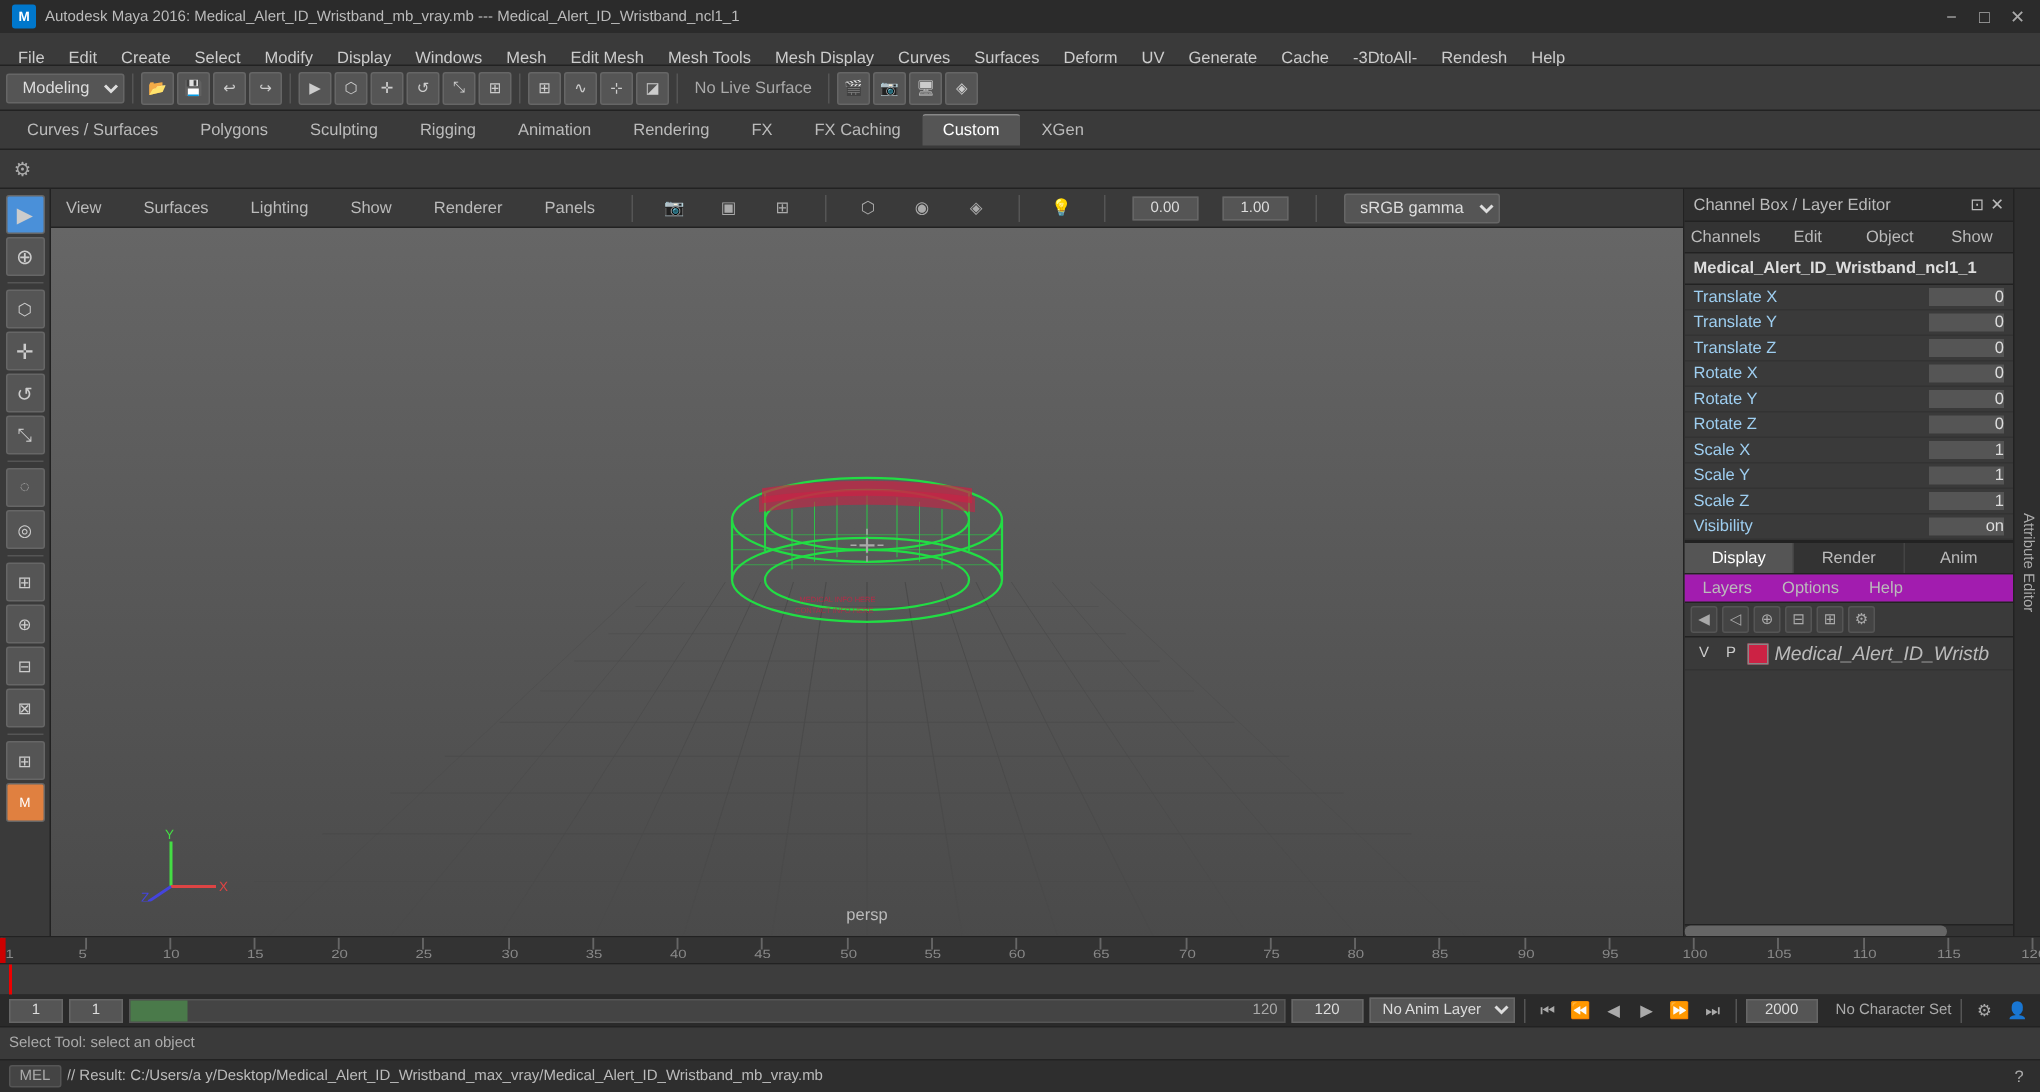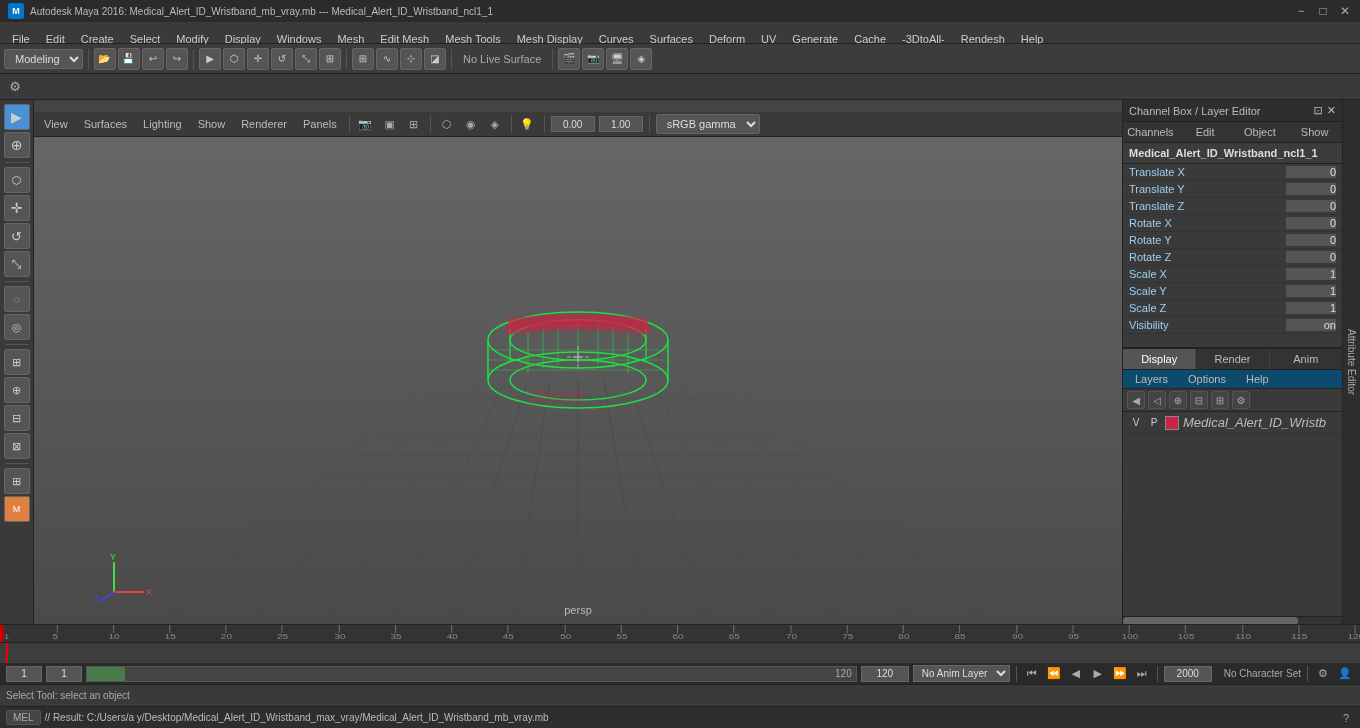--- a/index.html
+++ b/index.html
@@ -49,23 +49,22 @@
 
     
     #left-toolbar {
       width: 34px; background: #3a3a3a; display: flex; flex-direction: column; align-items: center; padding: 4px 2px;
       border-right: 1px solid #222; gap: 2px;
     }
     .left-tool { width: 26px; height: 26px; background: #555; border: 1px solid #666; border-radius: 2px; cursor: pointer; display: flex; align-items: center; justify-content: center; color: #ccc; font-size: 12px; }
     .left-tool.active { background: #4a90d9; }
     .left-tool-sep { width: 24px; height: 1px; background: #555; margin: 2px 0; }
     #viewport-top-bar {
-      width: 100%; height: 26px; background: #3a3a3a; display: flex; align-items: center; padding: 0 4px; gap: 4px;
+      width: 100%; height: 26px; background: #3a3a3a; display: flex; align-items: center; padding: 0 4px; gap: 16px;
       border-bottom: 1px solid #222;
-      margin-top: 12px;
     }
     .vp-menu { color: #bbb; font-size: 11px; cursor: pointer; padding: 2px 6px; border-radius: 2px; }
     .vp-toolbar-sep { width: 1px; height: 18px; background: #555; margin: 0 2px; }
     .vp-btn { width: 20px; height: 20px; display: flex; align-items: center; justify-content: center; color: #aaa; font-size: 11px; cursor: pointer; }
 
     
     #viewport-canvas {
       width: 100%; height: calc(100% - 26px); background: #555; position: relative;
       display: flex; align-items: center; justify-content: center;
     }
@@ -116,21 +115,21 @@
     
     #cb-display-tabs {
       display: flex; background: #333; border-bottom: 1px solid #222; border-top: 2px solid #222;
     }
     .cb-display-tab { flex: 1; text-align: center; padding: 4px; color: #bbb; font-size: 11px; cursor: pointer; border-right: 1px solid #444; }
     .cb-display-tab.active { background: #555; color: #fff; }
     .cb-display-tab:last-child { border-right: none; }
 
     
     #layers-tabs {
-      display: flex; background: #0c4a6e; border-bottom: 1px solid #222; align-items: flex-start; padding: 0 4px; gap: 4px;
+      display: flex; background: #a21caf; border-bottom: 1px solid #222; align-items: flex-start; padding: 0 4px; gap: 4px;
     }
     .layers-tab { padding: 3px 8px; color: #bbb; font-size: 11px; cursor: pointer; }
 
     #layers-toolbar {
       display: flex; background: #3a3a3a; border-bottom: 1px solid #222; align-items: center; padding: 2px 4px; gap: 3px;
     }
     .layers-toolbar-btn { width: 18px; height: 18px; display: flex; align-items: center; justify-content: center; color: #aaa; font-size: 10px; cursor: pointer; border: 1px solid #555; border-radius: 2px; background: #444; }
 
     #layer-item {
       display: flex; align-items: center; padding: 3px 6px; border-bottom: 1px solid #333; gap: 4px;
@@ -317,20 +316,32 @@
     <div class="toolbar-btn">◪</div>
     <div class="toolbar-sep"></div>
     <span class="no-live-surface">No Live Surface</span>
     <div class="toolbar-sep"></div>
     <div class="toolbar-btn">🎬</div>
     <div class="toolbar-btn">📷</div>
     <div class="toolbar-btn">🖥</div>
     <div class="toolbar-btn">◈</div>
   </div>
 
+  <div id="tabbar">
+    <div class="tab-item">Curves / Surfaces</div>
+    <div class="tab-item">Polygons</div>
+    <div class="tab-item">Sculpting</div>
+    <div class="tab-item">Rigging</div>
+    <div class="tab-item">Animation</div>
+    <div class="tab-item">Rendering</div>
+    <div class="tab-item">FX</div>
+    <div class="tab-item">FX Caching</div>
+    <div class="tab-item active">Custom</div>
+    <div class="tab-item">XGen</div>
+  </div>
 
   <div id="settings-row">
     <div class="settings-icon">⚙</div>
   </div>
 
   <div id="middle-section">
 
     <div id="left-toolbar">
       <div class="left-tool active" style="font-size:14px;">▶</div>
       <div class="left-tool" style="font-size:14px;">⊕</div>

